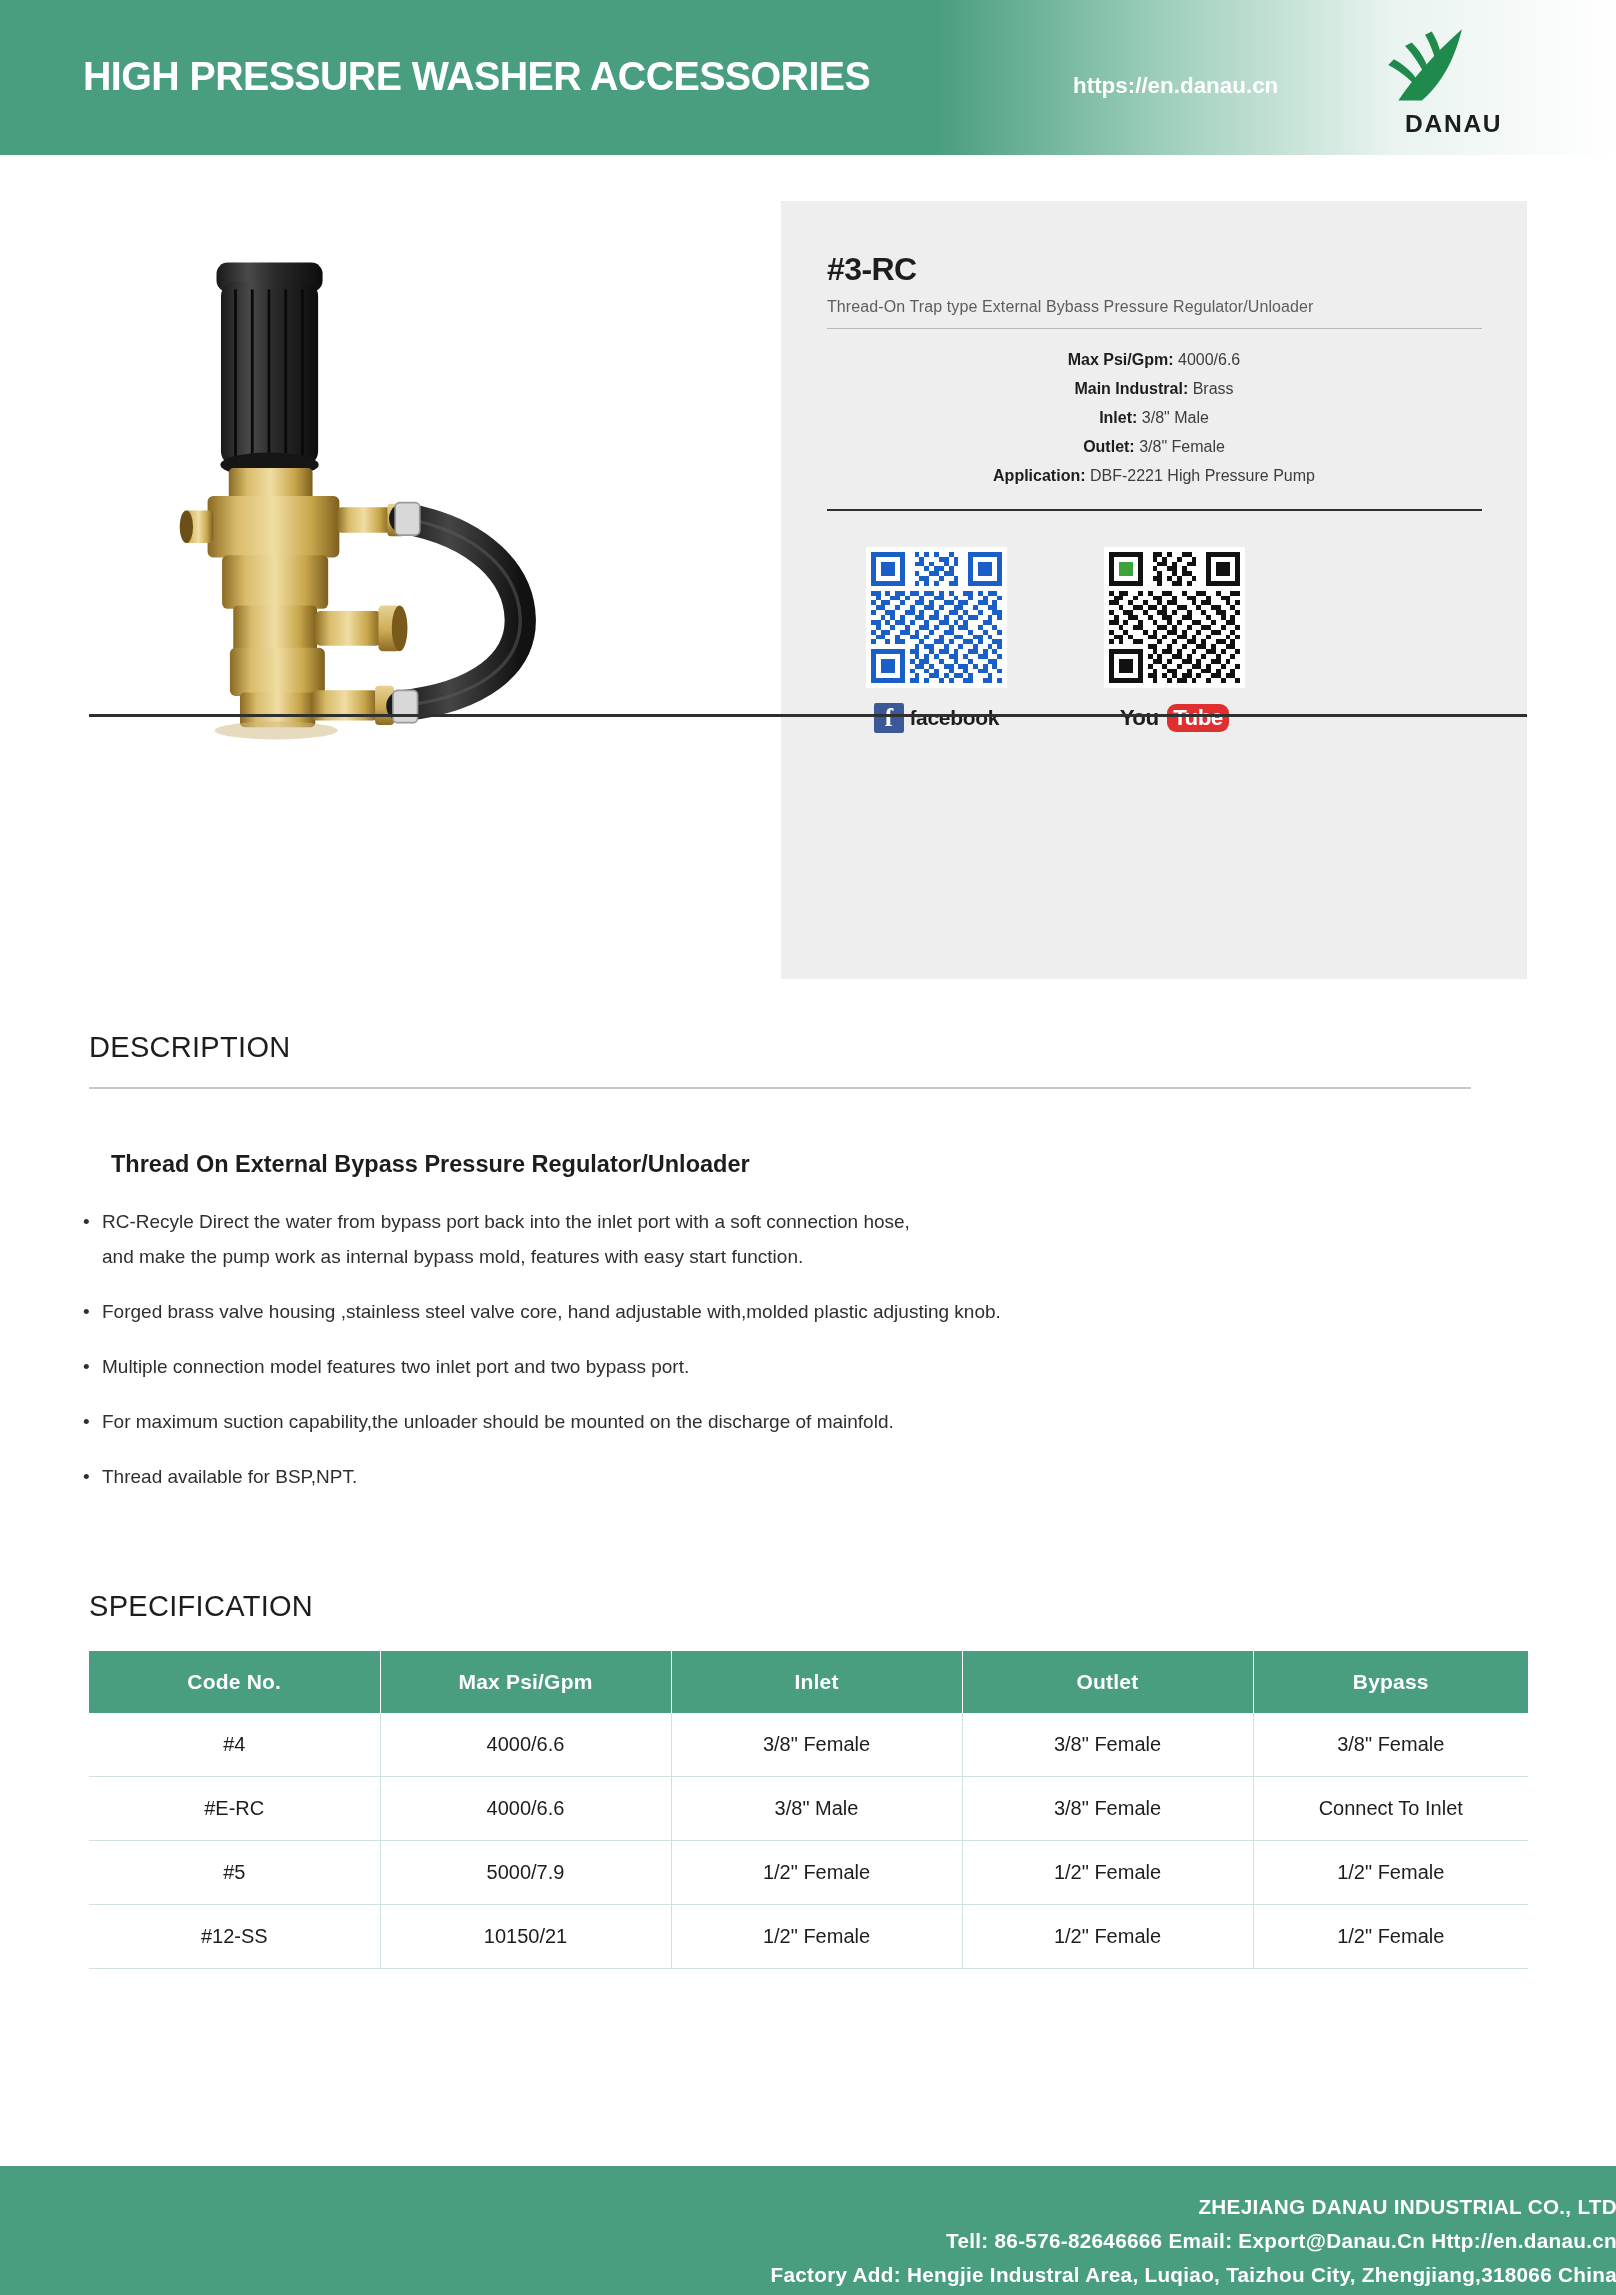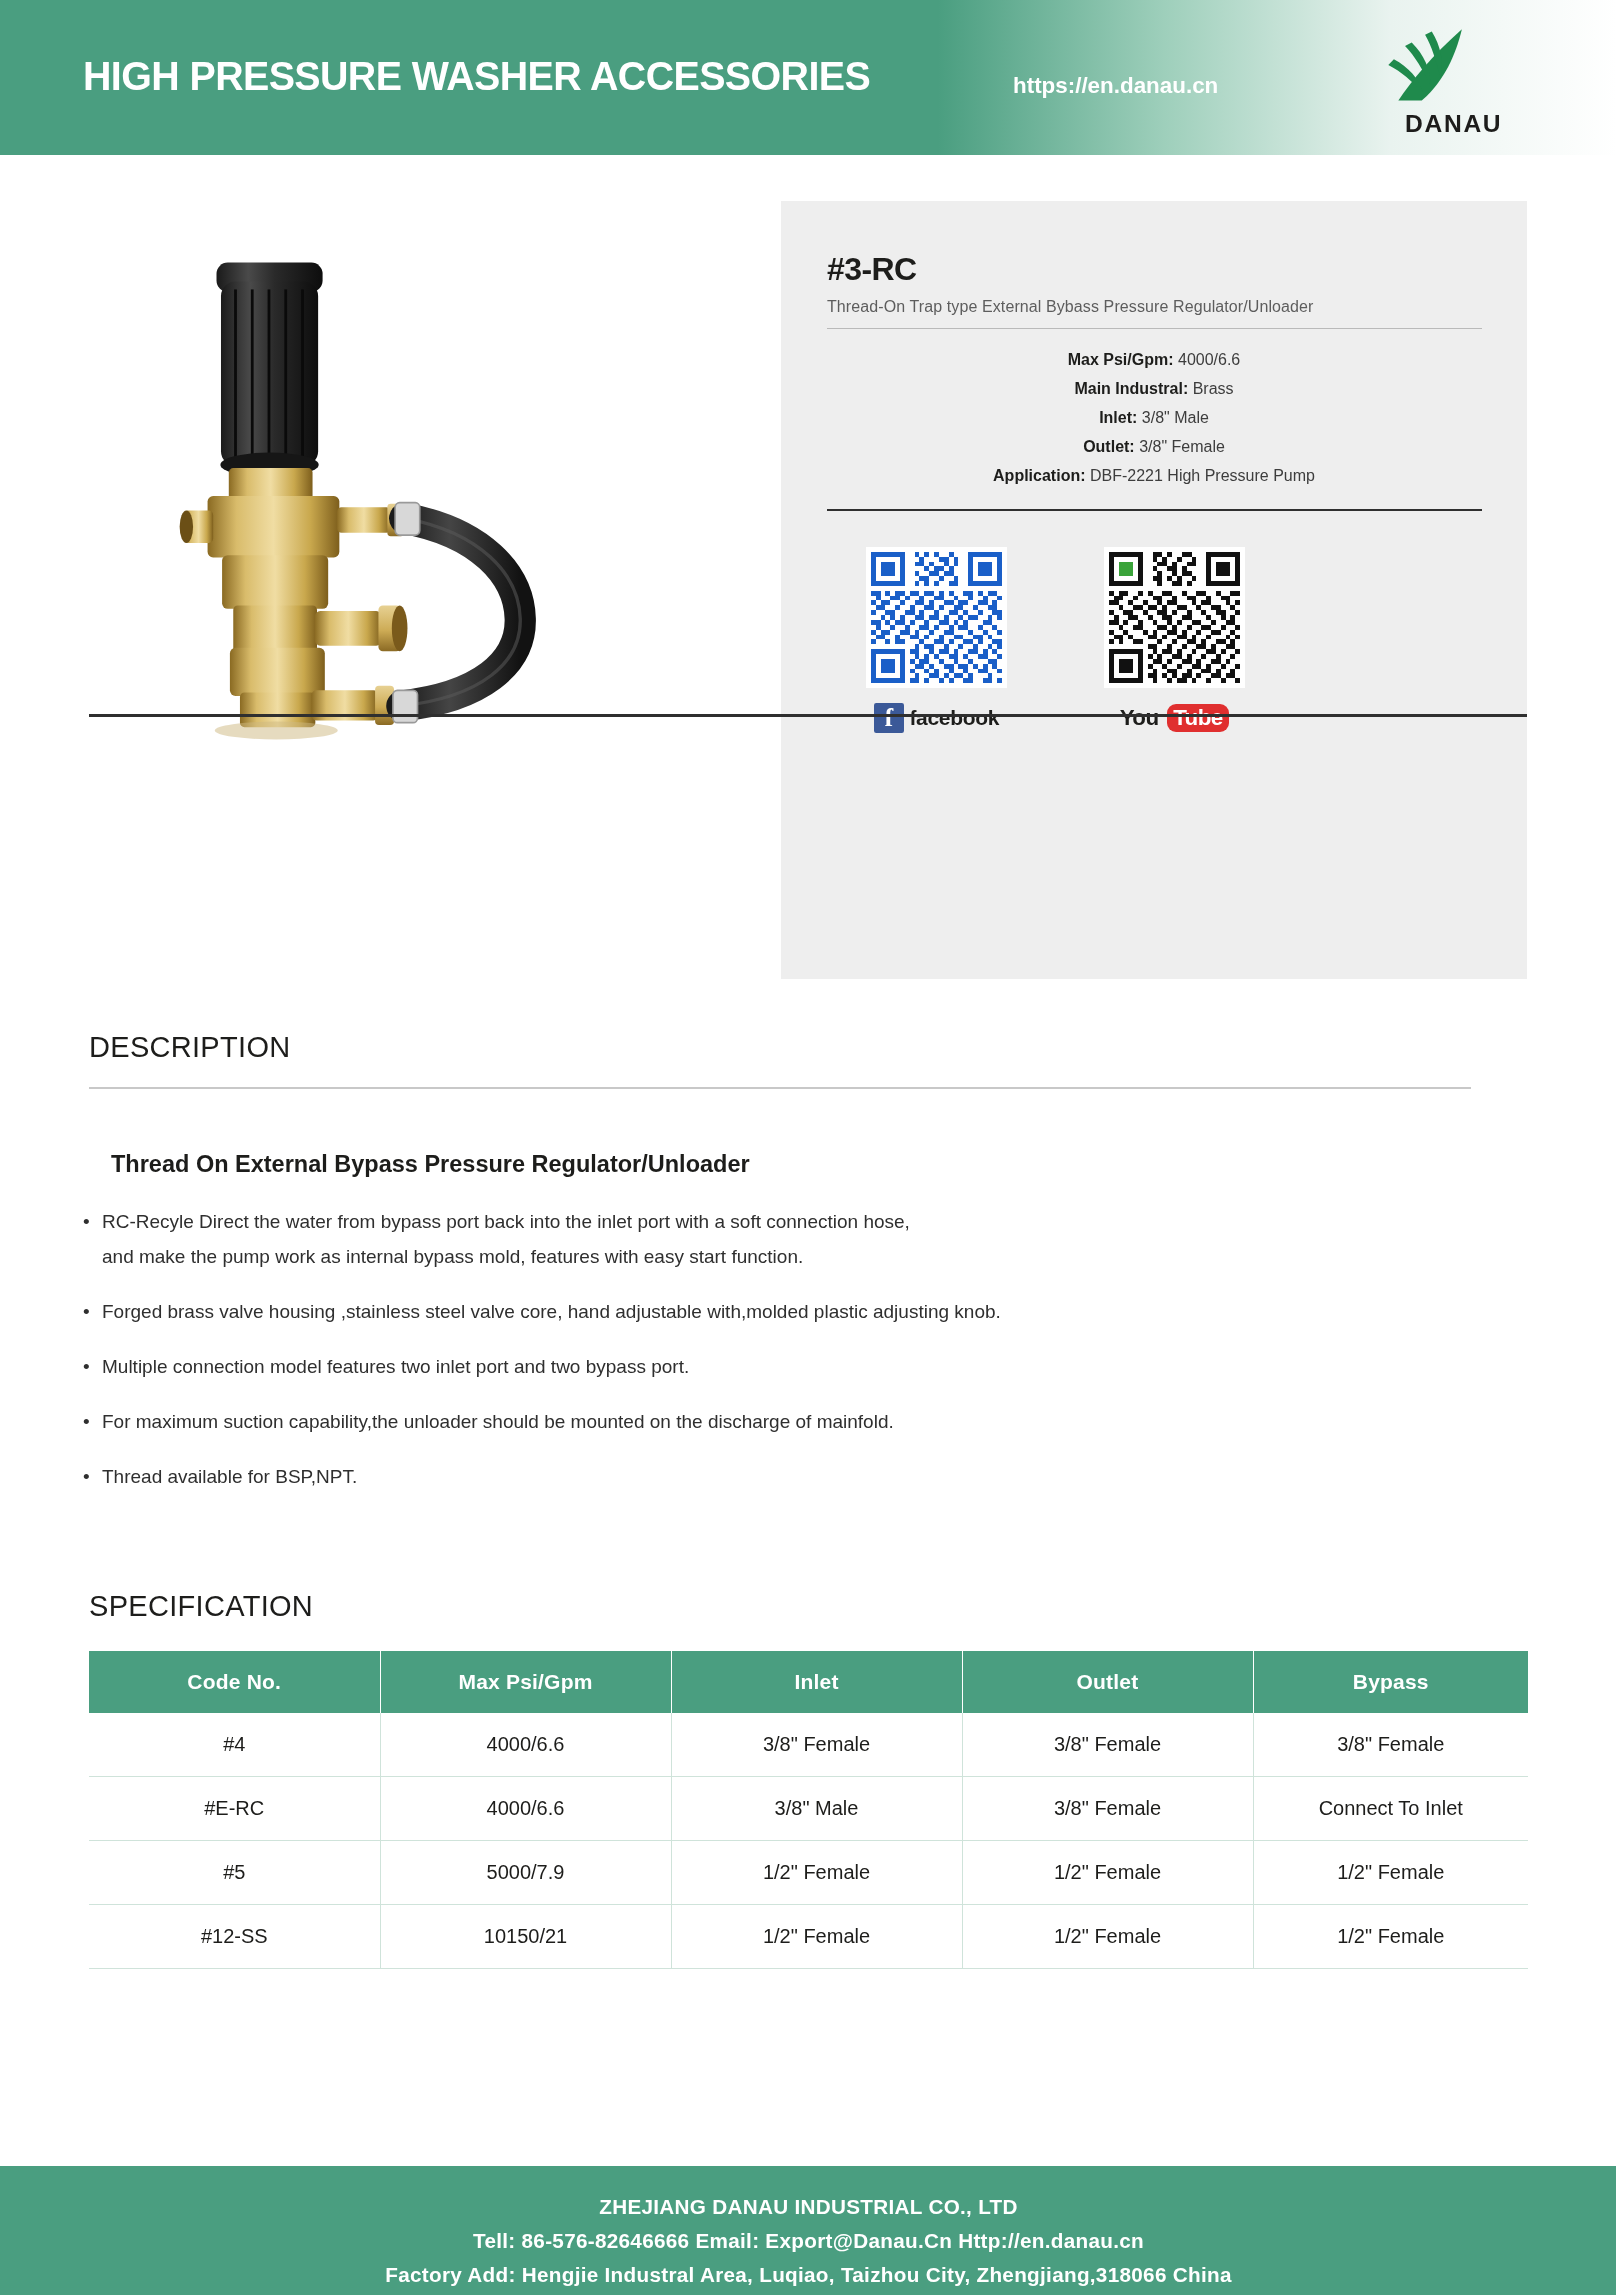--- a/index.html
+++ b/index.html
@@ -31,21 +31,21 @@
     font-weight: bold;
     color: #ffffff;
     letter-spacing: -0.6px;
     white-space: nowrap;
     font-family: "Liberation Sans", sans-serif;
     transform: scaleX(0.96);
     transform-origin: left center;
   }
   .header-url {
     position: absolute;
-    left: 1013px;
+    left: 1073px;
     top: 73px;
     font-size: 22.4px;
     font-weight: bold;
     color: #ffffff;
     white-space: nowrap;
   }
   .logo-wrap {
     position: absolute;
     right: 88px;
     top: 27px;
@@ -289,21 +289,21 @@
 
   
   .footer {
     position: absolute;
     left: 0;
     bottom: 0;
     width: 100%;
     height: 129px;
     background: #4a9e80;
     color: #ffffff;
-    text-align: center;
+    text-align: right;
     padding-top: 23.5px;
     box-sizing: border-box;
   }
   .footer-line {
     font-size: 20.7px;
     font-weight: bold;
     line-height: 34px;
     letter-spacing: 0.3px;
   }
 

